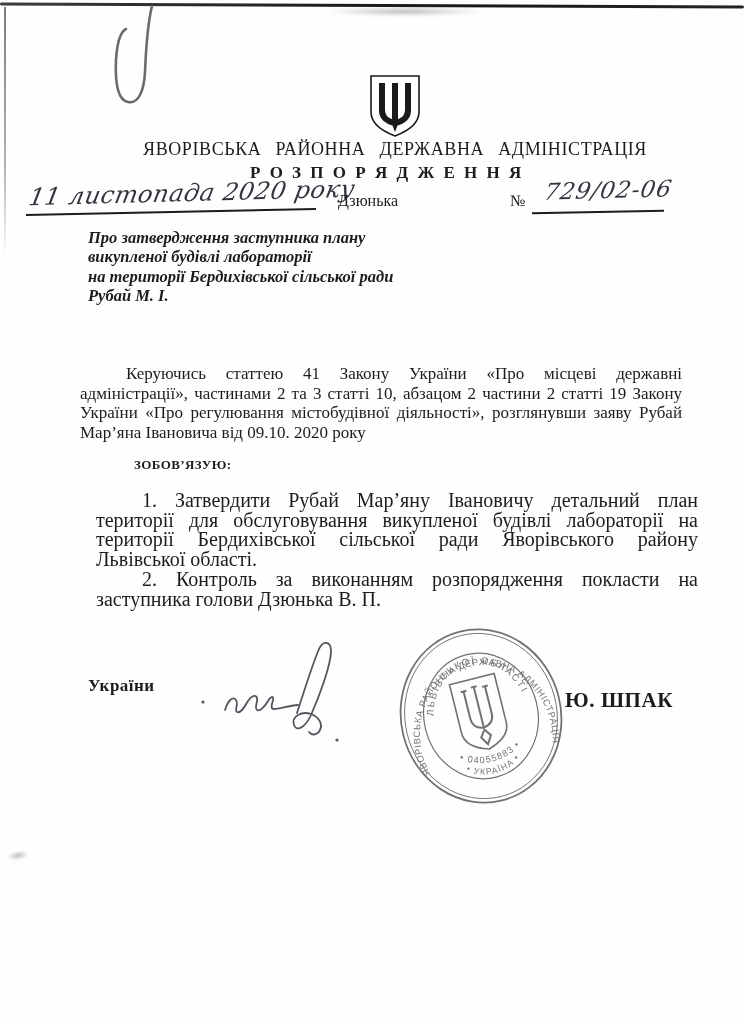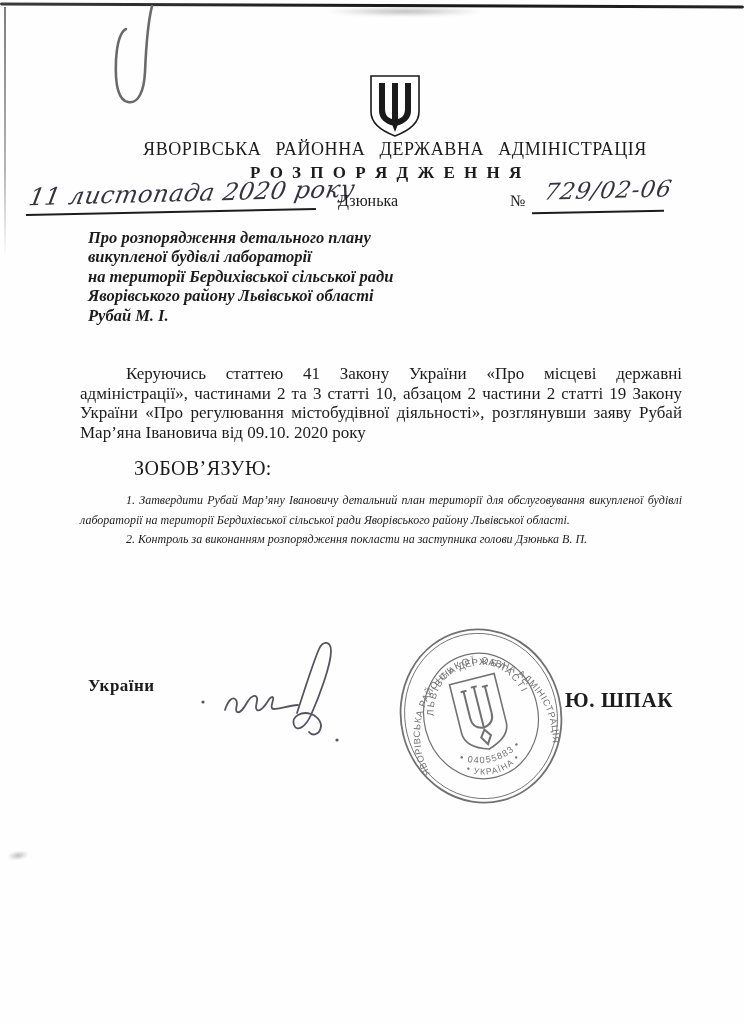--- a/index.html
+++ b/index.html
@@ -20,22 +20,22 @@
   .hand-date{left:30px;top:179px;font-size:24px;letter-spacing:.5px;transform:skewX(-12deg) rotate(-1.5deg);}
   .date-line{left:26px;top:211px;width:290px;height:2px;background:#1d1d1d;transform:rotate(-1.2deg);}
   .place{left:338px;top:192px;font-size:16px;}
   .num-sign{left:510px;top:192px;font-size:16px;}
   .hand-num{left:545px;top:177px;font-size:23px;letter-spacing:1px;transform:skewX(-12deg) rotate(-1.5deg);}
   .num-line{left:532px;top:211px;width:132px;height:1.6px;background:#1d1d1d;transform:rotate(-1deg);}
   
   .subject{left:88px;top:228px;width:400px;font-size:16.5px;font-weight:bold;font-style:italic;line-height:19.4px;}
   
   .preamble{left:80px;top:364px;width:602px;font-size:17px;line-height:19.7px;text-align:justify;text-indent:46px;margin:0;}
-  .resolve{left:134px;top:457px;font-size:20px;font-weight:normal;letter-spacing:.4px;}
-  .items{left:80px;top:491px;width:602px;font-size:12px;line-height:19.7px;text-align:justify;font-style:italic;}
+  .resolve{left:134px;top:457px;font-size:13px;font-weight:bold;letter-spacing:.4px;}
+  .items{left:96px;top:491px;width:602px;font-size:20px;line-height:19.7px;text-align:justify;}
   .items p{margin:0;text-indent:46px;}
   
   .signer-title{left:88px;top:676px;font-size:17px;font-weight:bold;letter-spacing:.5px;}
   .signer-name{left:565px;top:688px;font-size:21px;font-weight:bold;letter-spacing:.6px;white-space:nowrap;}
   .sig-svg{left:185px;top:628px;}
   .stamp-svg{left:393px;top:620px;opacity:.8;}
   .clip-svg{left:88px;top:0px;}
   .emblem-svg{left:366px;top:74px;}
   svg text{font-family:"Liberation Sans", sans-serif;}
 </style>
@@ -62,24 +62,23 @@
   <div class="abs doc-type">Р О З П О Р Я Д Ж Е Н Н Я</div>
 
   <div class="abs hand hand-date">11 листопада 2020 року</div>
   <div class="abs date-line"></div>
   <div class="abs place">Дзюнька</div>
   <div class="abs num-sign">№</div>
   <div class="abs hand hand-num">729/02-06</div>
   <div class="abs num-line"></div>
 
   <div class="abs subject">
-    <div>Про розпорядження детального плану</div>
+    <div>Про затвердження заступника плану</div>
     <div>викупленої будівлі лабораторії</div>
     <div>на території Бердихівської  сільської ради</div>
-    <div>Яворівського району  Львівської області</div>
     <div>Рубай М. І.</div>
   </div>
 
   <p class="abs preamble">Керуючись статтею 41 Закону України «Про місцеві державні адміністрації», частинами 2 та 3 статті 10, абзацом 2 частини 2 статті 19 Закону України «Про регулювання містобудівної діяльності», розглянувши заяву Рубай Мар’яна Івановича від 09.10. 2020 року</p>
   <div class="abs resolve">ЗОБОВ’ЯЗУЮ:</div>
   <div class="abs items">
     <p>1. Затвердити Рубай  Мар’яну Івановичу детальний план території для обслуговування викупленої будівлі лабораторії на території Бердихівської сільської ради Яворівського району  Львівської області.</p>
     <p>2. Контроль за виконанням розпорядження покласти на заступника голови Дзюнька В. П.</p>
   </div>
 

